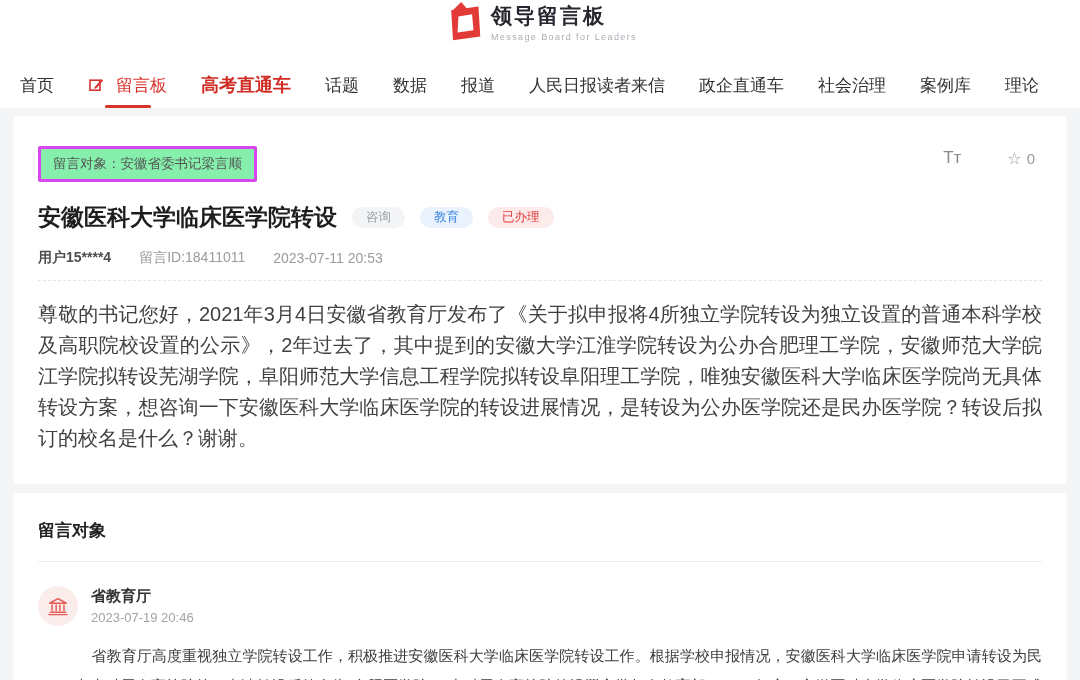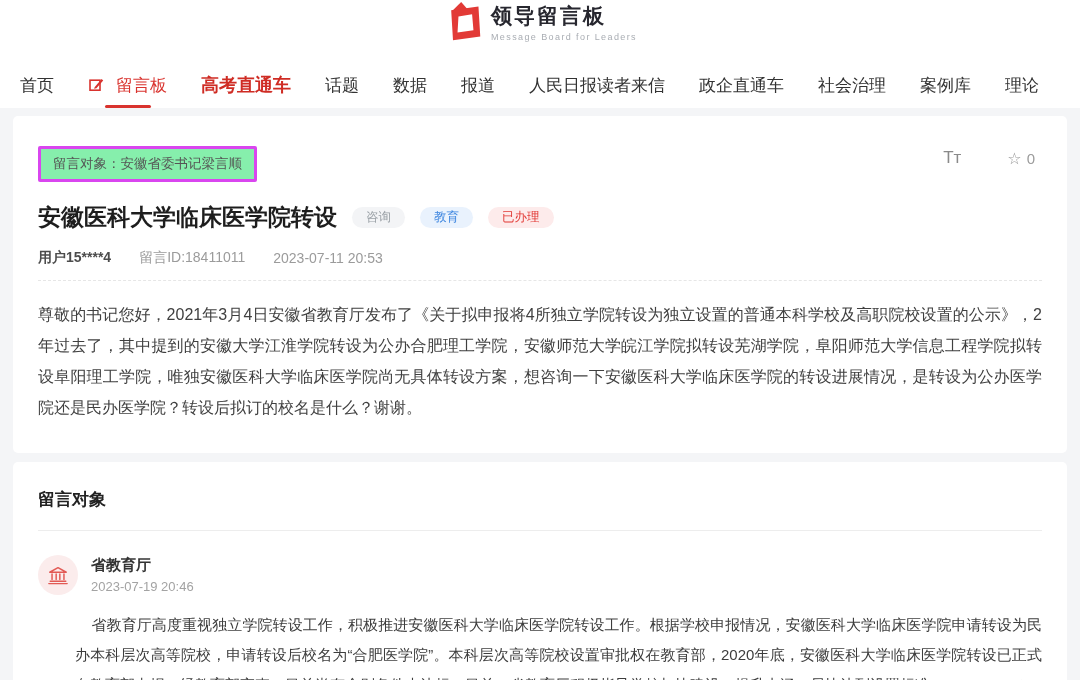--- a/index.html
+++ b/index.html
@@ -40,21 +40,21 @@
   .msg-title { font-size:23px; font-weight:800; color:#1d1d1d; }
   .pill { font-size:12.5px; padding:4px 14px; border-radius:13px; line-height:1; }
   .pill-gray { color:#9aa0a6; background:#f3f4f6; }
   .pill-blue { color:var(--blue); background:#e9f2fd; }
   .pill-red  { color:#e23a36; background:#fdebeb; }
 
   .meta-row { margin-top:16px; display:flex; gap:28px; font-size:14px; color:#9b9b9b; align-items:center; }
   .meta-user { color:#4c4c4c; font-weight:700; }
   .dashed-divider { margin-top:13px; border-bottom:1px dashed #e6e6e6; }
 
-  .msg-body { margin-top:18px; font-size:16px; line-height:31px; color:#404040; text-align:justify; }
+  .msg-body { margin-top:18px; font-size:20px; line-height:31px; color:#404040; text-align:justify; }
 
   .reply-title { font-size:17px; font-weight:800; color:#222; }
   .solid-divider { margin:19px 0 24px; border-bottom:1px solid #ededed; }
   .reply-head { display:flex; align-items:center; gap:13px; }
   .gov-avatar { width:40px; height:40px; border-radius:50%; background:#fbecec; display:flex; align-items:center; justify-content:center; flex:0 0 auto; }
   .reply-author { font-size:15px; font-weight:700; color:#333; }
   .reply-time { font-size:13px; color:#a3a3a3; margin-top:4px; }
   .reply-body { margin:15px 0 0 37px; font-size:15px; line-height:30px; color:#3d3d3d; text-align:justify; }
   .reply-body p { text-indent:1.1em; }
 

